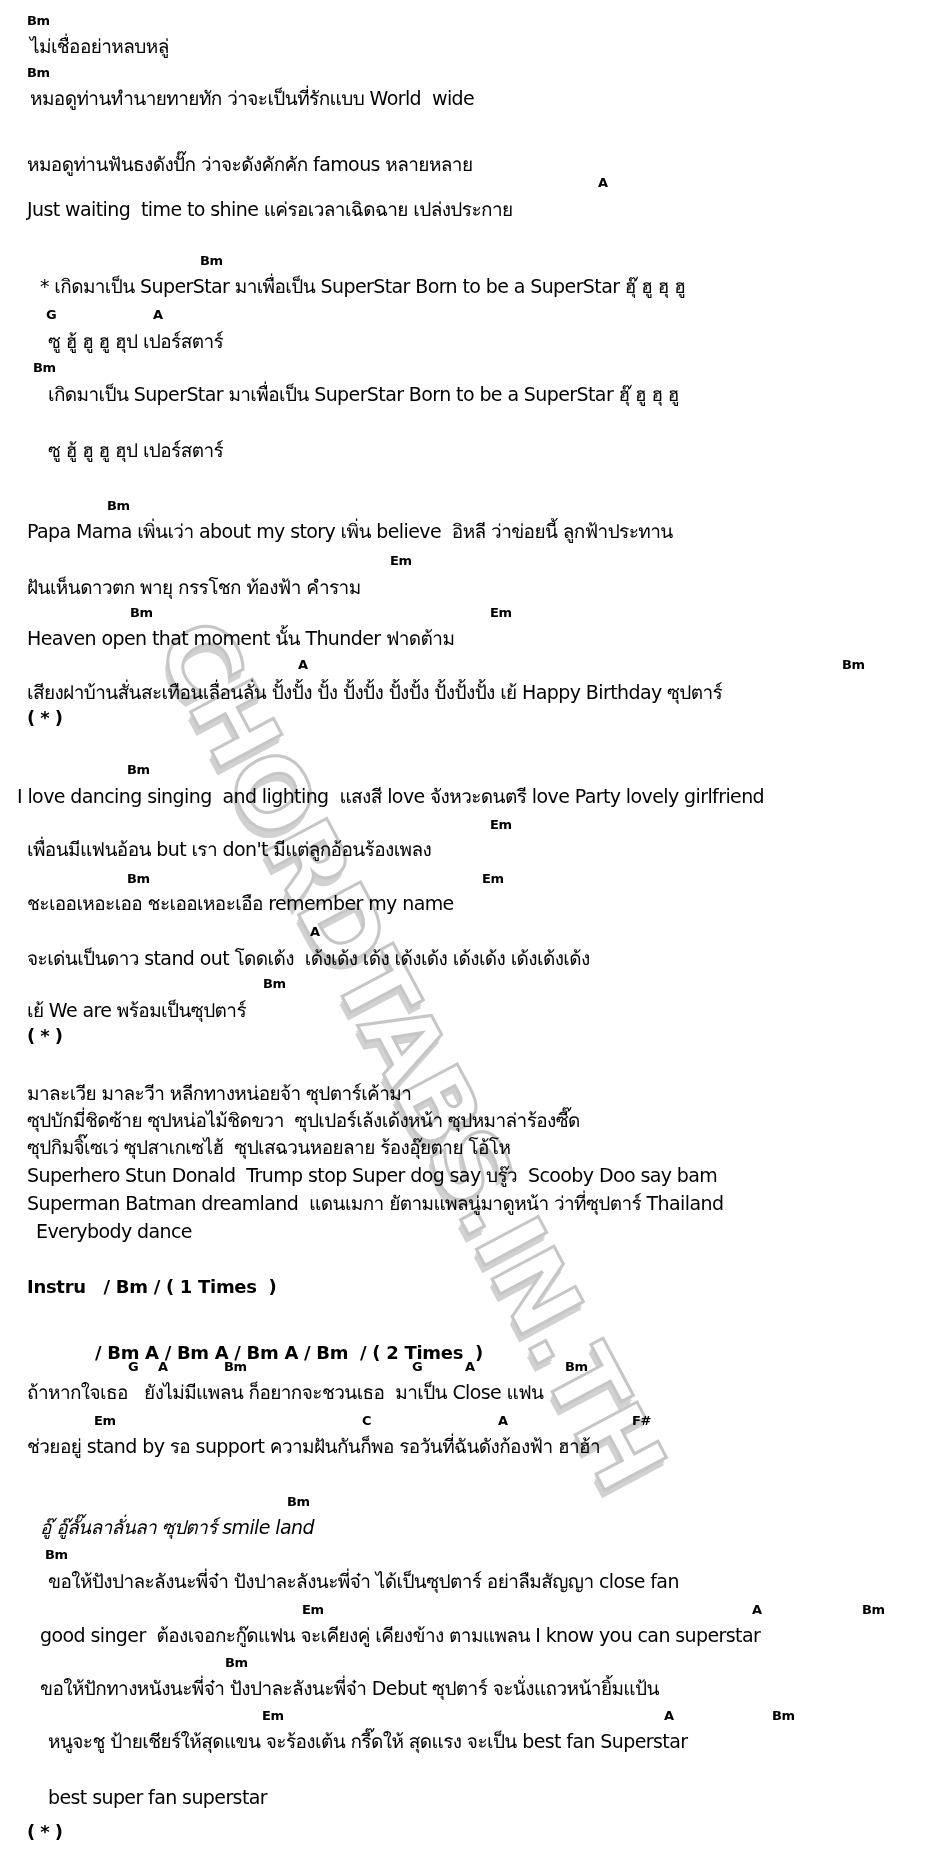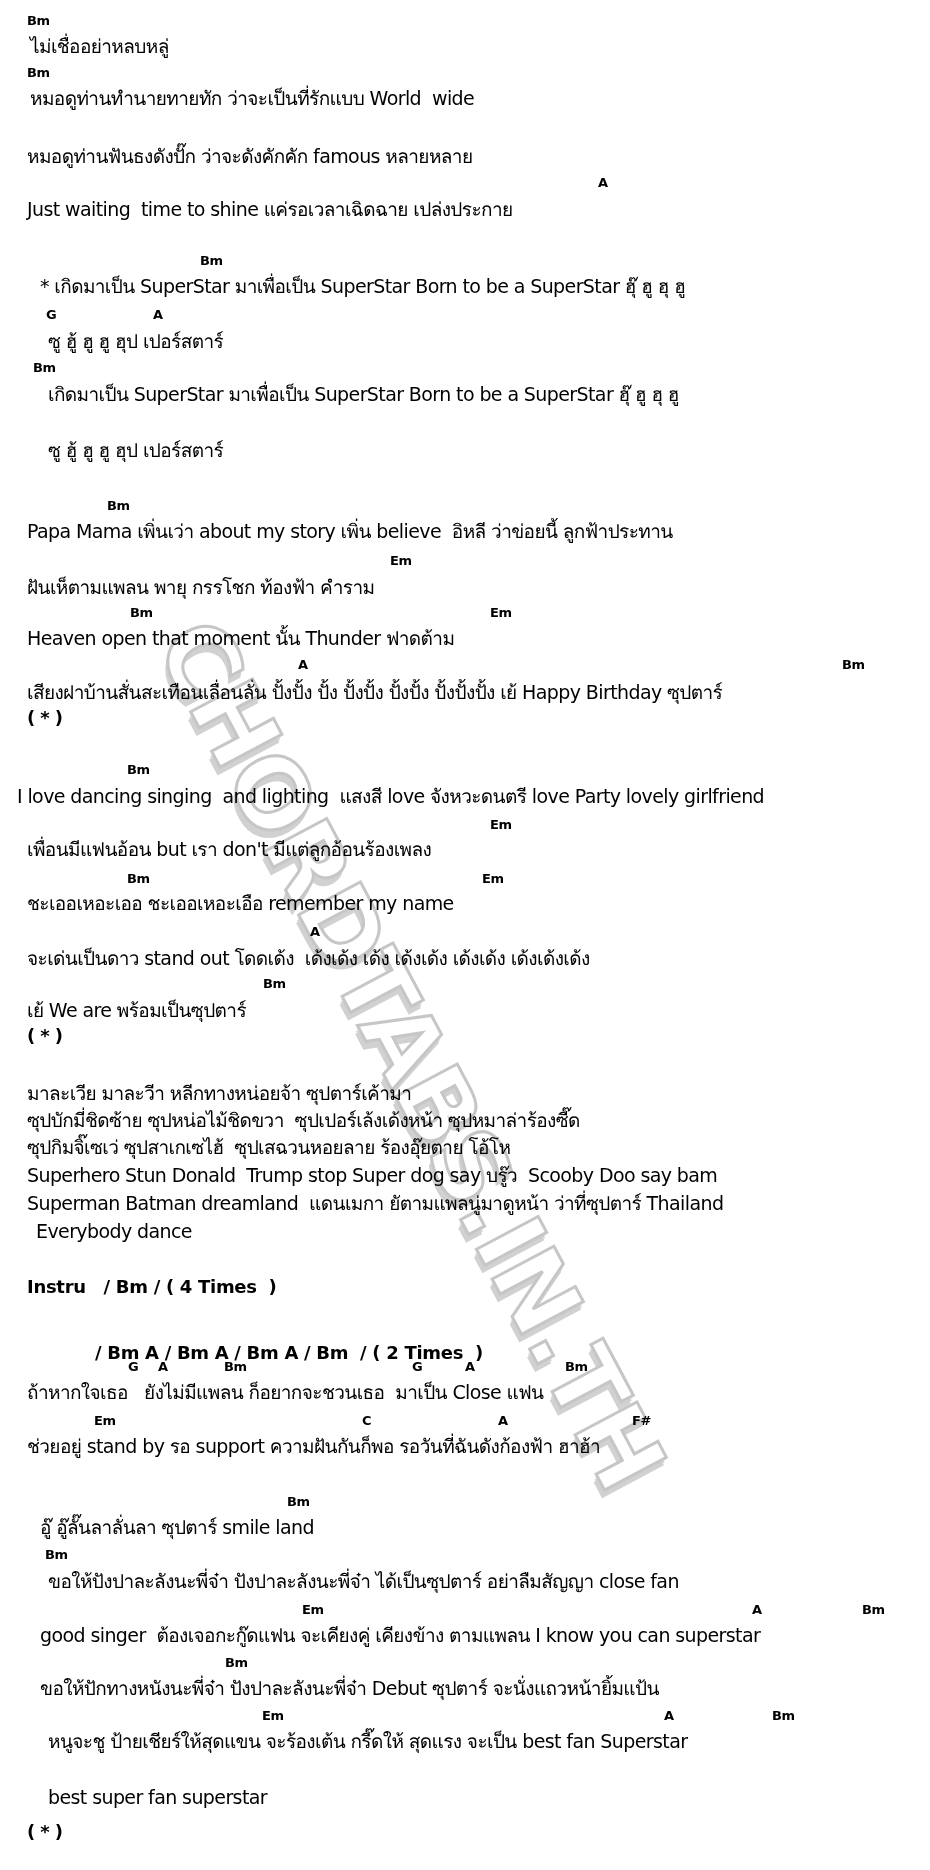--- a/index.html
+++ b/index.html
@@ -21,34 +21,34 @@
 </head>
 <body>
 
 <div class="sheet">
   <div class="watermark">CHORDTABS.IN.TH</div>
   <div id="lines">
       <div class="row" style="top: 20px;"><span class="chord" style="left: 27px;">Bm</span></div>
       <div class="row lyric" style="top: 46px; left: 30px;">ไม่เชื่ออย่าหลบหลู่</div>
       <div class="row" style="top: 72px;"><span class="chord" style="left: 27px;">Bm</span></div>
       <div class="row lyric" style="top: 98px; left: 30px;">หมอดูท่านทำนายทายทัก ว่าจะเป็นที่รักแบบ World  wide</div>
-      <div class="row lyric" style="top: 156px; left: 27px; text-align: center;">หมอดูท่านฟันธงดังปั๊ก ว่าจะดังคักคัก famous หลายหลาย</div>
+      <div class="row lyric" style="top: 164px; left: 27px; text-align: center;">หมอดูท่านฟันธงดังปั๊ก ว่าจะดังคักคัก famous หลายหลาย</div>
       <div class="row" style="top: 182px;"><span class="chord" style="left: 598px;">A</span></div>
       <div class="row lyric" style="top: 209px; left: 27px;">Just waiting  time to shine แค่รอเวลาเฉิดฉาย เปล่งประกาย</div>
       <div class="row" style="top: 260px;"><span class="chord" style="left: 200px;">Bm</span></div>
       <div class="row lyric" style="top: 286px; left: 40px;">* เกิดมาเป็น SuperStar มาเพื่อเป็น SuperStar Born to be a SuperStar ฮุ๊ ฮู ฮุ ฮู</div>
       <div class="row" style="top: 314px;"><span class="chord" style="left: 46px;">G</span><span class="chord" style="left: 153px;">A</span></div>
       <div class="row lyric" style="top: 341px; left: 48px;">ซู ฮู้ ฮู ฮู ฮุป เปอร์สตาร์</div>
       <div class="row" style="top: 367px;"><span class="chord" style="left: 33px;">Bm</span></div>
       <div class="row lyric" style="top: 394px; left: 48px;">เกิดมาเป็น SuperStar มาเพื่อเป็น SuperStar Born to be a SuperStar ฮุ๊ ฮู ฮุ ฮู</div>
       <div class="row lyric" style="top: 450px; left: 48px;">ซู ฮู้ ฮู ฮู ฮุป เปอร์สตาร์</div>
       <div class="row" style="top: 505px;"><span class="chord" style="left: 107px;">Bm</span></div>
       <div class="row lyric" style="top: 531px; left: 27px;">Papa Mama เพิ่นเว่า about my story เพิ่น believe  อิหลี ว่าข่อยนี้ ลูกฟ้าประทาน</div>
       <div class="row" style="top: 560px;"><span class="chord" style="left: 390px;">Em</span></div>
-      <div class="row lyric" style="top: 587px; left: 27px;">ฝันเห็ตามแพลน พายุ กรรโชก ท้องฟ้า คำราม</div>
+      <div class="row lyric" style="top: 587px; left: 27px;">ฝันเห็นดาวตก พายุ กรรโชก ท้องฟ้า คำราม</div>
       <div class="row" style="top: 612px;"><span class="chord" style="left: 130px;">Bm</span><span class="chord" style="left: 490px;">Em</span></div>
       <div class="row lyric" style="top: 638px; left: 27px;">Heaven open that moment นั้น Thunder ฟาดต้าม</div>
       <div class="row" style="top: 664px;"><span class="chord" style="left: 298px;">A</span><span class="chord" style="left: 842px;">Bm</span></div>
       <div class="row lyric" style="top: 692px; left: 27px;">เสียงฝาบ้านสั่นสะเทือนเลื่อนลั่น ปั้งปั้ง ปั้ง ปั้งปั้ง ปั้งปั้ง ปั้งปั้งปั้ง เย้ Happy Birthday ซุปตาร์</div>
       <div class="row lyric marker" style="top: 718px; left: 27px;">( * )</div>
       <div class="row" style="top: 769px;"><span class="chord" style="left: 127px;">Bm</span></div>
       <div class="row lyric" style="top: 796px; left: 17px; text-align: center;">I love dancing singing  and lighting  แสงสี love จังหวะดนตรี love Party lovely girlfriend</div>
       <div class="row" style="top: 824px;"><span class="chord" style="left: 490px;">Em</span></div>
       <div class="row lyric" style="top: 849px; left: 27px;">เพื่อนมีแฟนอ้อน but เรา don't มีแต่ลูกอ้อนร้องเพลง</div>
       <div class="row" style="top: 878px;"><span class="chord" style="left: 127px;">Bm</span><span class="chord" style="left: 482px;">Em</span></div>
@@ -57,28 +57,28 @@
       <div class="row lyric" style="top: 958px; left: 27px;">จะเด่นเป็นดาว stand out โดดเด้ง  เด้งเด้ง เด้ง เด้งเด้ง เด้งเด้ง เด้งเด้งเด้ง</div>
       <div class="row" style="top: 983px;"><span class="chord" style="left: 263px;">Bm</span></div>
       <div class="row lyric" style="top: 1010px; left: 27px;">เย้ We are พร้อมเป็นซุปตาร์</div>
       <div class="row lyric marker" style="top: 1036px; left: 27px;">( * )</div>
       <div class="row lyric" style="top: 1093px; left: 27px;">มาละเวีย มาละวีา หลีกทางหน่อยจ้า ซุปตาร์เค้ามา</div>
       <div class="row lyric" style="top: 1120px; left: 27px;">ซุปบักมี่ชิดซ้าย ซุปหน่อไม้ชิดขวา  ซุปเปอร์เล้งเด้งหน้า ซุปหมาล่าร้องซี๊ด</div>
       <div class="row lyric" style="top: 1147px; left: 27px;">ซุปกิมจิ๊เซเว่ ซุปสาเกเซไฮ้  ซุปเสฉวนหอยลาย ร้องอุ๊ยตาย โอ้โห</div>
       <div class="row lyric" style="top: 1175px; left: 27px;">Superhero Stun Donald  Trump stop Super dog say บรู๊ว  Scooby Doo say bam</div>
       <div class="row lyric" style="top: 1203px; left: 27px;">Superman Batman dreamland  แดนเมกา ยัตามแพลนู่มาดูหน้า ว่าที่ซุปตาร์ Thailand</div>
       <div class="row lyric" style="top: 1231px; left: 27px; margin-left: 9px;">Everybody dance</div>
-      <div class="row lyric instru" style="top: 1287px; left: 27px;">Instru   / Bm / ( 4 Times  )</div>
+      <div class="row lyric instru" style="top: 1287px; left: 27px;">Instru   / Bm / ( 1 Times  )</div>
       <div class="row lyric instru" style="top: 1313px; left: 95px; margin-top: 40px;">/ Bm A / Bm A / Bm A / Bm  / ( 2 Times  )</div>
       <div class="row" style="top: 1366px;"><span class="chord" style="left: 128px;">G</span><span class="chord" style="left: 158px;">A</span><span class="chord" style="left: 224px;">Bm</span><span class="chord" style="left: 412px;">G</span><span class="chord" style="left: 465px;">A</span><span class="chord" style="left: 565px;">Bm</span></div>
       <div class="row lyric" style="top: 1392px; left: 27px;">ถ้าหากใจเธอ   ยังไม่มีแพลน ก็อยากจะชวนเธอ  มาเป็น Close แฟน</div>
       <div class="row" style="top: 1420px;"><span class="chord" style="left: 94px;">Em</span><span class="chord" style="left: 362px;">C</span><span class="chord" style="left: 498px;">A</span><span class="chord" style="left: 632px;">F#</span></div>
       <div class="row lyric" style="top: 1446px; left: 27px;">ช่วยอยู่ stand by รอ support ความฝันกันก็พอ รอวันที่ฉันดังก้องฟ้า ฮาฮ้า</div>
       <div class="row" style="top: 1501px;"><span class="chord" style="left: 287px;">Bm</span></div>
-      <div class="row lyric" style="top: 1527px; left: 40px;">อู๊ อู๊ลั๊นลาลั่นลา ซุปตาร์ smile land</div>
+      <div class="row lyric" style="top: 1527px; left: 40px; font-style: italic;">อู๊ อู๊ลั๊นลาลั่นลา ซุปตาร์ smile land</div>
       <div class="row" style="top: 1554px;"><span class="chord" style="left: 45px;">Bm</span></div>
       <div class="row lyric" style="top: 1581px; left: 48px;">ขอให้ปังปาละลังนะพี่จ๋า ปังปาละลังนะพี่จ๋า ได้เป็นซุปตาร์ อย่าลืมสัญญา close fan</div>
       <div class="row" style="top: 1609px;"><span class="chord" style="left: 302px;">Em</span><span class="chord" style="left: 752px;">A</span><span class="chord" style="left: 862px;">Bm</span></div>
       <div class="row lyric" style="top: 1635px; left: 40px;">good singer  ต้องเจอกะกู๊ดแฟน จะเคียงคู่ เคียงข้าง ตามแพลน I know you can superstar</div>
       <div class="row" style="top: 1662px;"><span class="chord" style="left: 225px;">Bm</span></div>
       <div class="row lyric" style="top: 1688px; left: 40px;">ขอให้ปักทางหนังนะพี่จ๋า ปังปาละลังนะพี่จ๋า Debut ซุปตาร์ จะนั่งแถวหน้ายิ้มแป้น</div>
       <div class="row" style="top: 1715px;"><span class="chord" style="left: 262px;">Em</span><span class="chord" style="left: 664px;">A</span><span class="chord" style="left: 772px;">Bm</span></div>
       <div class="row lyric" style="top: 1741px; left: 48px;">หนูจะชู ป้ายเชียร์ให้สุดแขน จะร้องเต้น กรี๊ดให้ สุดแรง จะเป็น best fan Superstar</div>
       <div class="row lyric" style="top: 1797px; left: 48px;">best super fan superstar</div>
       <div class="row lyric marker" style="top: 1832px; left: 27px;">( * )</div>

